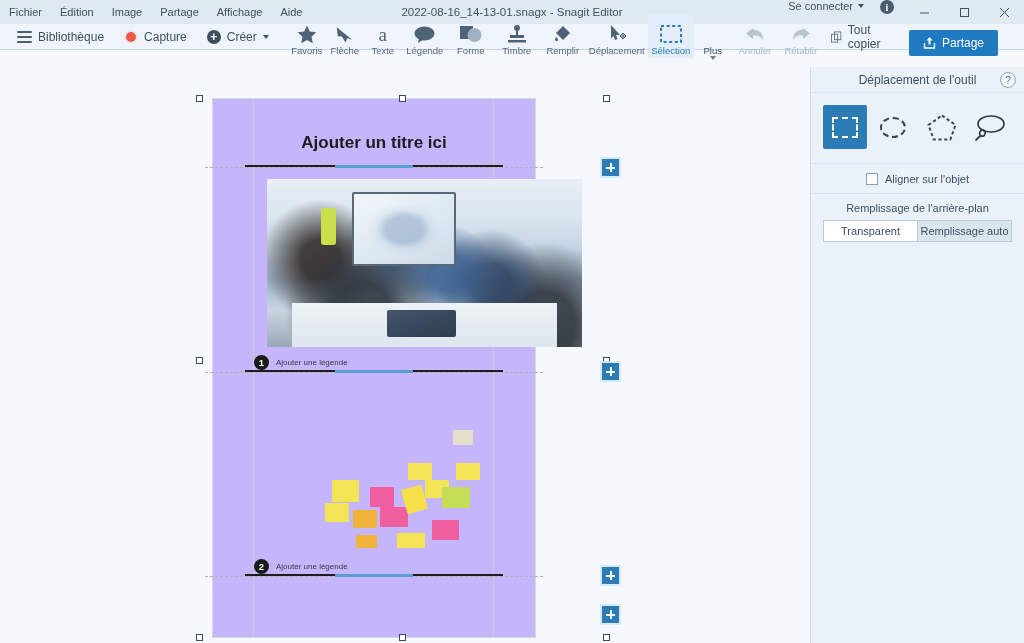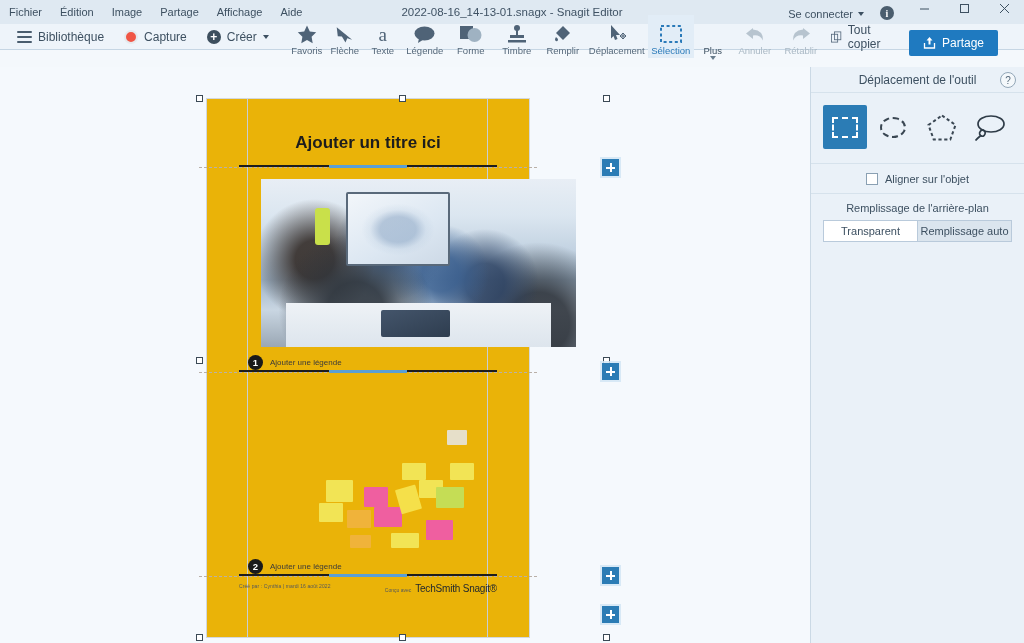--- a/index.html
+++ b/index.html
@@ -19,21 +19,21 @@
   .menu { display:flex; align-items:center; padding-left:0; gap:0px; }
   .menu-item {
     font-size:11px; color:#3d5061; padding:3px 9px; white-space:nowrap;
   }
   .win-title {
     position:absolute; left:0; right:0; text-align:center;
     font-size:11.5px; color:#3f5264; pointer-events:none;
   }
   .tb-right {
     position:absolute; right:0; top:0; height:20px;
-    display:flex; align-items:flex-end;
+    display:flex; align-items:flex-start;
   }
   .signin { font-size:11px; color:#3d5061; display:flex; align-items:center; gap:5px; padding:0 6px; }
   .caret-dn {
     width:0;height:0;border-left:3.5px solid transparent;border-right:3.5px solid transparent;
     border-top:4px solid #3d5061;
   }
   .info-ico {
     width:14px;height:14px;border-radius:50%;background:#4a5d6e;color:#fff;
     font-size:10px;font-weight:bold;display:flex;align-items:center;justify-content:center;
     font-family:"Liberation Serif", serif; margin:0 10px;
@@ -80,22 +80,22 @@
     font-size:12px;padding:6px 14px;border-radius:2px;
   }
 
   
   .canvas-area {
     position:absolute; left:0; top:67px; width:810px; height:576px;
     background:#f5f9fd; overflow:hidden;
   }
   .doc-wrap { position:absolute; left:196px; top:28px; width:414px; height:546px; }
   .page {
-    position:absolute; left:10px; top:3px; width:324px; height:540px;
-    background:#eab308; border:1px solid #d3d8dd;
+    position:absolute; left:16px; top:3px; width:324px; height:540px;
+    background:#c4b5fd; border:1px solid #d3d8dd;
   }
 
   
   .hndl {
     position:absolute; width:7px; height:7px; background:#fff; border:1px solid #3b4a56; z-index:40;
   }
 
   .title-row {
     position:absolute; left:0; right:0; top:34px; text-align:center;
   }
@@ -472,27 +472,20 @@
 
         <div class="capnum" style="left:41px; top:460px;">2</div>
         <div class="captxt" style="left:63px; top:463px;">Ajouter une légende</div>
 
         <div class="dashrow" style="top:477px;"></div>
         <div class="sep-wrap" style="top:475px;">
           <div class="sep-line"></div>
           <div class="sep-blue"></div>
         </div>
 
-        <div style="position:absolute;left:32px;right:32px;top:484px;height:14px;">
-          <div class="footer-left">Créé par : Cynthia   |   mardi 16 août 2022</div>
-          <div class="footer-right">
-            <span class="fr-lab">Conçu avec</span>
-            <span class="fr-logo">TechSmith Snagit®</span>
-          </div>
-        </div>
       </div>
 
       <div class="addbtn" style="left:406px; top:64px;">
           <span class="pl"></span>
         </div>
       <div class="addbtn" style="left:406px; top:268px;">
           <span class="pl"></span>
         </div>
       <div class="addbtn" style="left:406px; top:472px;">
           <span class="pl"></span>

